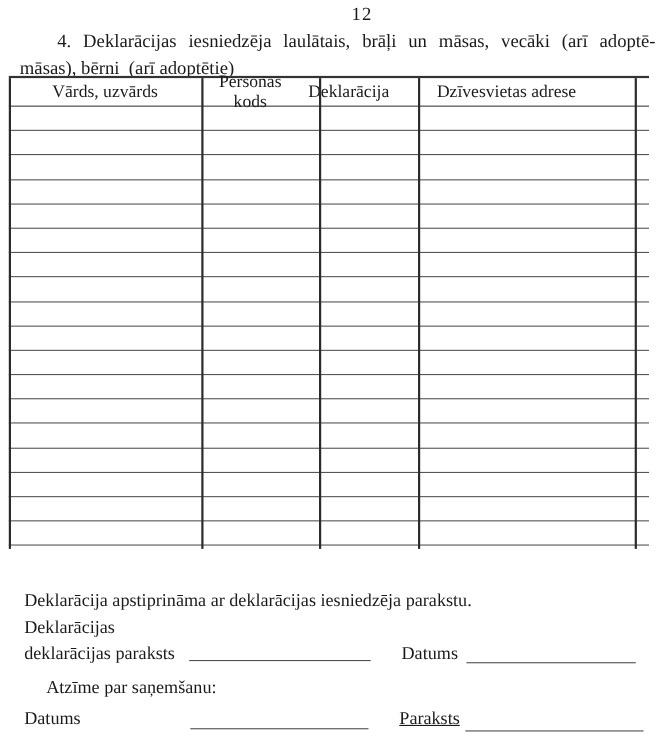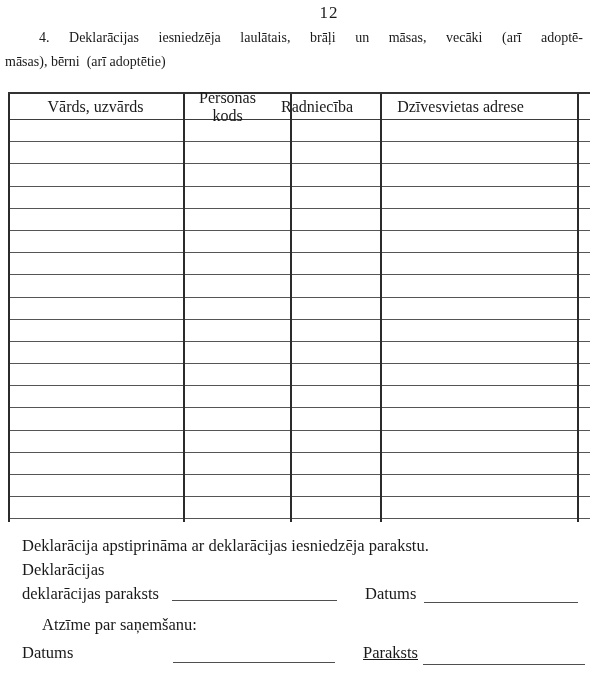--- a/index.html
+++ b/index.html
@@ -22,38 +22,38 @@
     left: 0;
     width: 586px;
     text-align: center;
     font-size: 17px;
     letter-spacing: 1px;
     margin-left: 36px;
   }
   .intro {
     position: absolute;
     top: 26px;
-    left: 5px;
+    left: 18px;
     width: 578px;
-    font-size: 14px;
+    font-size: 17px;
     line-height: 24px;
   }
   .intro-line1 {
     text-indent: 34px;
     text-align: justify;
     text-align-last: justify;
   }
   .intro-line2 {
     white-space: pre-wrap;
   }
   
   .reltable {
     position: absolute;
     left: 8px;
-    top: 92px;
+    top: 69px;
     width: 582px;
     height: 428px;
     border-top: 2.2px solid #333333;
     box-sizing: border-box;
   }
   .thead {
     display: flex;
     height: 26px;
     border-bottom: 1.6px solid #3d3d3d;
     box-sizing: border-box;
@@ -115,21 +115,21 @@
 
   <div class="intro">
     <div class="intro-line1">4. Deklarācijas iesniedzēja laulātais, brāļi un māsas, vecāki (arī adoptē-</div>
     <div class="intro-line2">māsas), bērni  (arī adoptētie)</div>
   </div>
 
   <div class="reltable">
     <div class="thead">
       <div class="th c1">Vārds, uzvārds</div>
       <div class="th c2">Personas kods</div>
-      <div class="th c3">Radniecība</div>
+      <div class="th c3">Deklarācija</div>
       <div class="th c4">Dzīvesvietas adrese</div>
       <div class="th filler"></div>
     </div>
     <div class="tbody">
         <div class="trow"></div>
         <div class="trow"></div>
         <div class="trow"></div>
         <div class="trow"></div>
         <div class="trow"></div>
         <div class="trow"></div>

